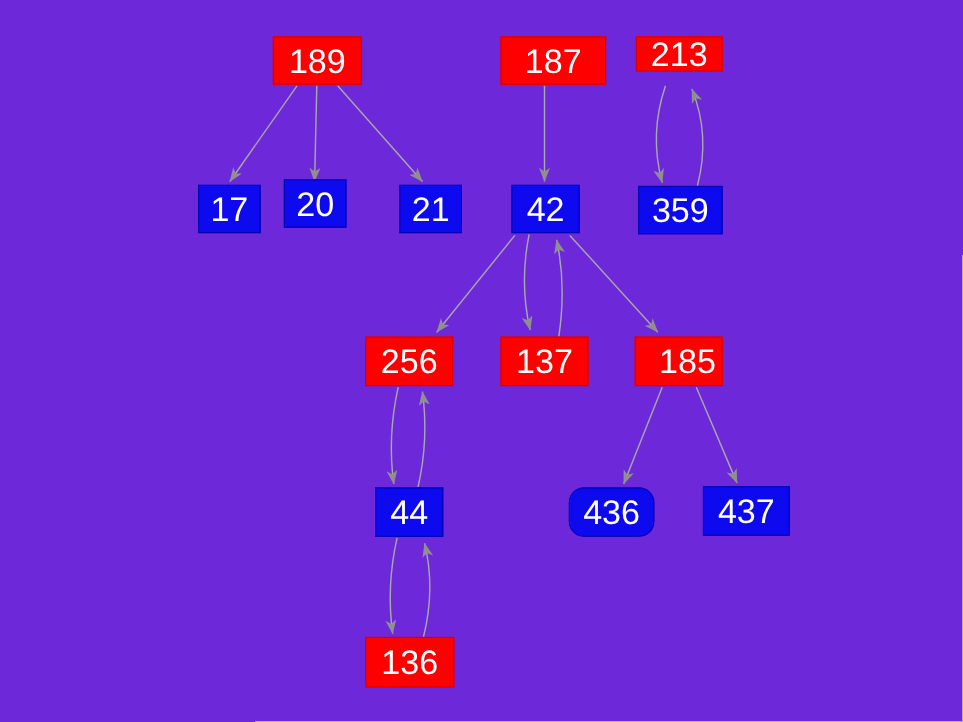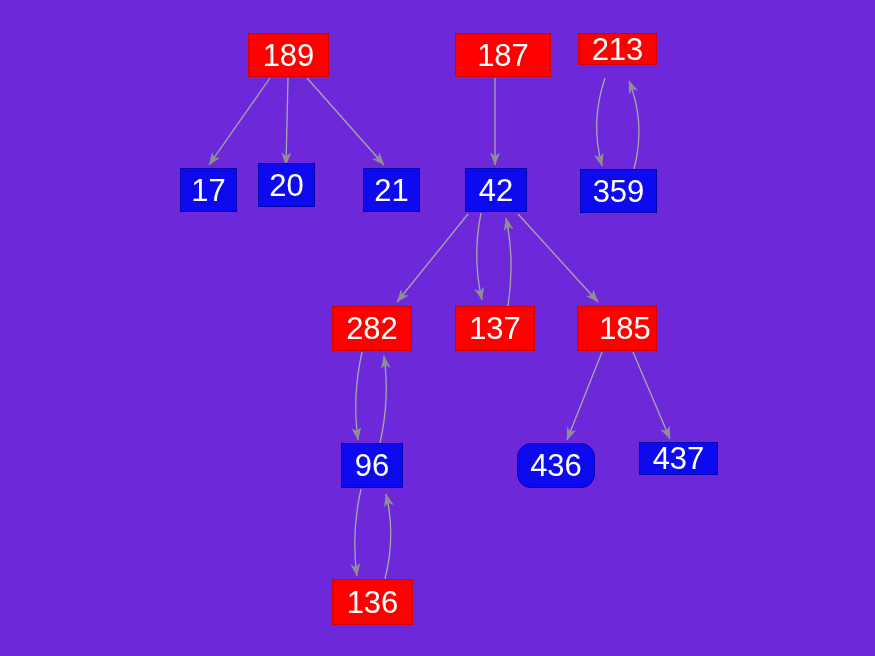--- a/index.html
+++ b/index.html
@@ -70,21 +70,21 @@
   </svg>
   <div id="node-layer">
       <div class="node red" style="left: 248px; top: 33px; width: 81px; height: 44px;">189</div>
       <div class="node red" style="left: 455px; top: 33px; width: 96px; height: 44px;">187</div>
       <div class="node red" style="left: 578px; top: 33px; width: 79px; height: 32px;">213</div>
       <div class="node blue" style="left: 156px; top: 168px; width: 57px; height: 44px; margin-left: 24px;">17</div>
       <div class="node blue" style="left: 258px; top: 163px; width: 57px; height: 44px;">20</div>
       <div class="node blue" style="left: 363px; top: 168px; width: 57px; height: 44px; text-align: center;">21</div>
       <div class="node blue" style="left: 465px; top: 168px; width: 62px; height: 44px;">42</div>
       <div class="node blue" style="left: 580px; top: 169px; width: 77px; height: 44px;">359</div>
-      <div class="node red" style="left: 332px; top: 306px; width: 80px; height: 45px;">282</div>
+      <div class="node red" style="left: 332px; top: 306px; width: 80px; height: 45px;">256</div>
       <div class="node red" style="left: 455px; top: 306px; width: 80px; height: 45px;">137</div>
       <div class="node red" style="left: 577px; top: 306px; width: 80px; height: 45px; padding-left: 16px;">185</div>
-      <div class="node blue" style="left: 341px; top: 443px; width: 62px; height: 45px;">96</div>
+      <div class="node blue" style="left: 341px; top: 443px; width: 62px; height: 45px;">44</div>
       <div class="node blue" style="left: 517px; top: 443px; width: 78px; height: 45px; border-radius: 14px;">436</div>
-      <div class="node blue" style="left: 639px; top: 442px; width: 79px; height: 33px;">437</div>
+      <div class="node blue" style="left: 639px; top: 442px; width: 79px; height: 45px;">437</div>
       <div class="node red" style="left: 332px; top: 579px; width: 81px; height: 46px;">136</div>
     </div>
 </div>
 
 </body></html>

